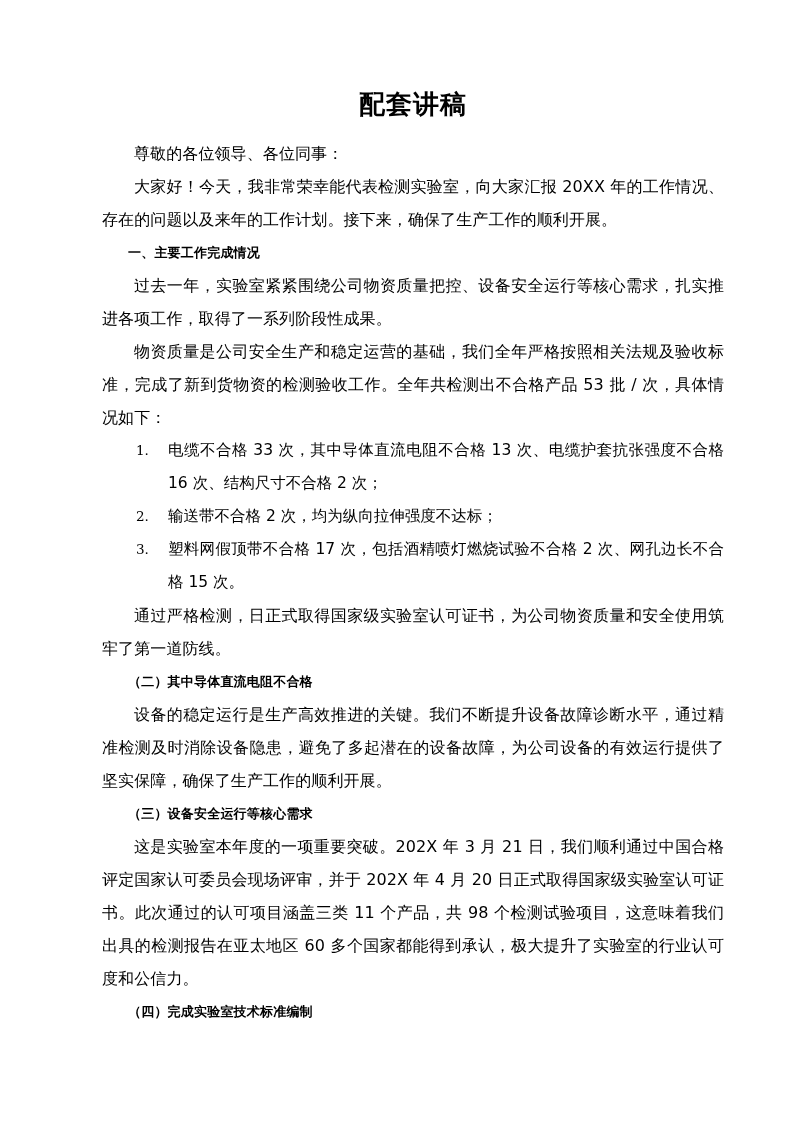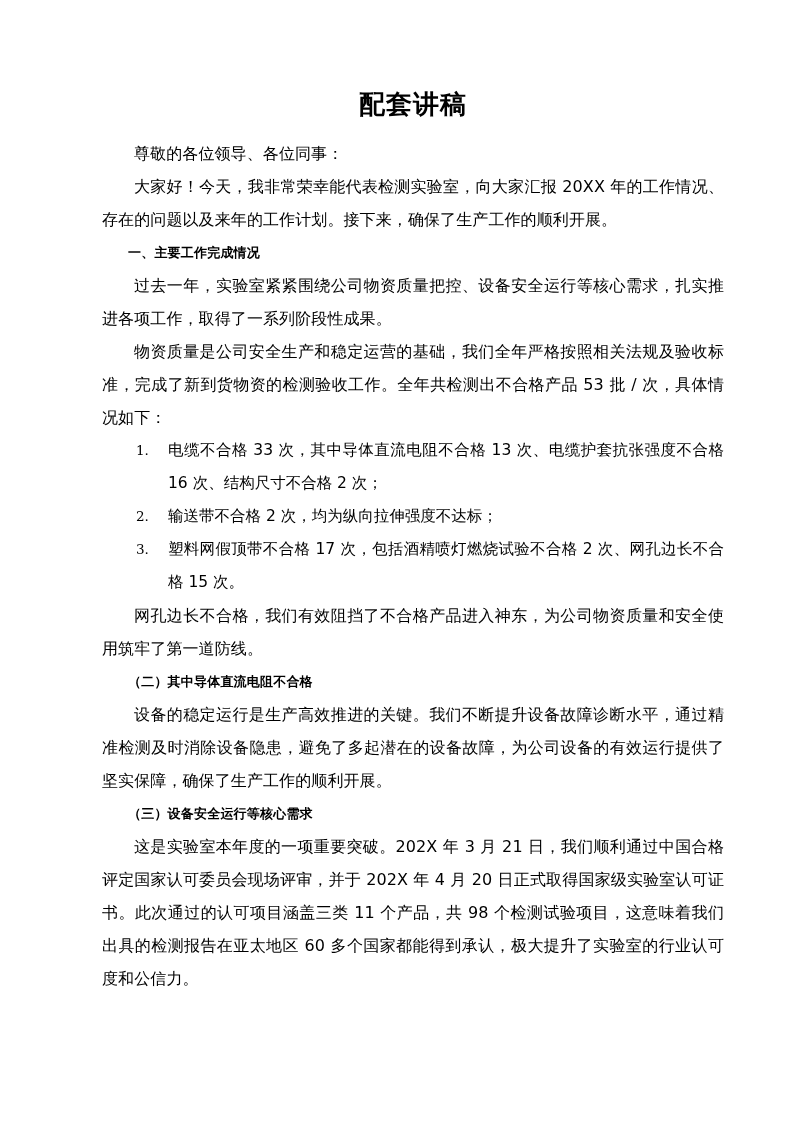--- a/index.html
+++ b/index.html
@@ -108,25 +108,26 @@
       <li>
         <span class="marker">2.</span>
         <span>输送带不合格 2 次，均为纵向拉伸强度不达标；</span>
       </li>
       <li>
         <span class="marker">3.</span>
         <span>塑料网假顶带不合格 17 次，包括酒精喷灯燃烧试验不合格 2 次、网孔边长不合格 15 次。</span>
       </li>
     </ol>
 
-    <p class="para">网孔边长不合格，我们有效阻挡了不合格产品进入神东，为公司物资质量和安全使用筑牢了第一道防线。</p>
+    <p class="para">通过严格检测，日正式取得国家级实验室认可证书，为公司物资质量和安全使用筑牢了第一道防线。</p>
 
     <p class="heading">（二）其中导体直流电阻不合格</p>
 
     <p class="para">设备的稳定运行是生产高效推进的关键。我们不断提升设备故障诊断水平，通过精准检测及时消除设备隐患，避免了多起潜在的设备故障，为公司设备的有效运行提供了坚实保障，确保了生产工作的顺利开展。</p>
 
     <p class="heading">（三）设备安全运行等核心需求</p>
 
     <p class="para">这是实验室本年度的一项重要突破。202X 年 3 月 21 日，我们顺利通过中国合格评定国家认可委员会现场评审，并于 202X 年 4 月 20 日正式取得国家级实验室认可证书。此次通过的认可项目涵盖三类 11 个产品，共 98 个检测试验项目，这意味着我们出具的检测报告在亚太地区 60 多个国家都能得到承认，极大提升了实验室的行业认可度和公信力。</p>
 
+    <p class="heading">（四）完成实验室技术标准编制</p>
 
   </div>
 </div>
 
 </body></html>

